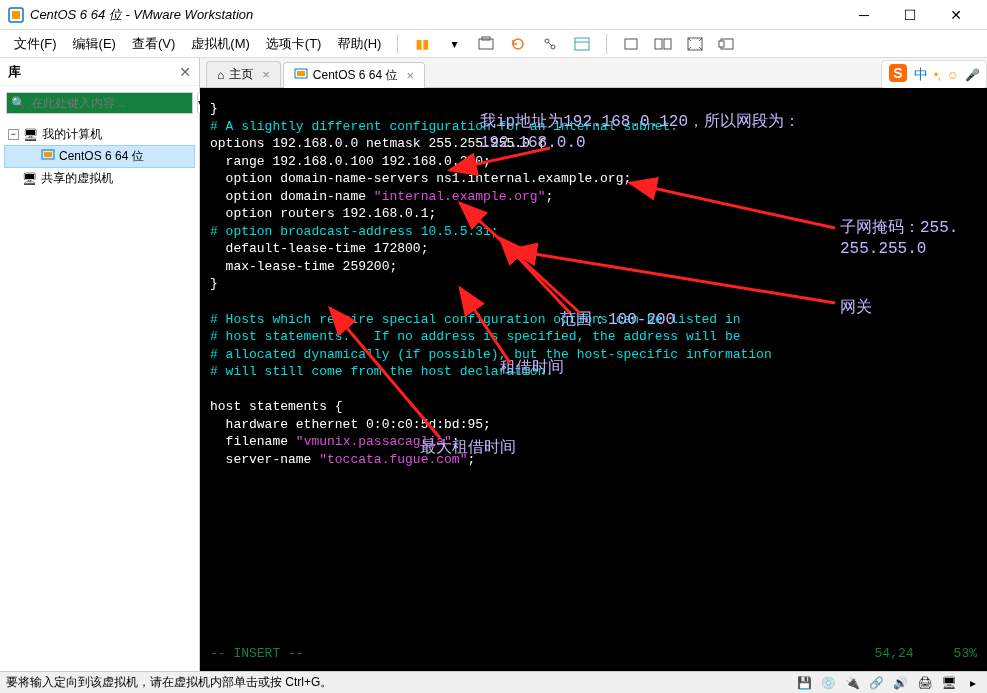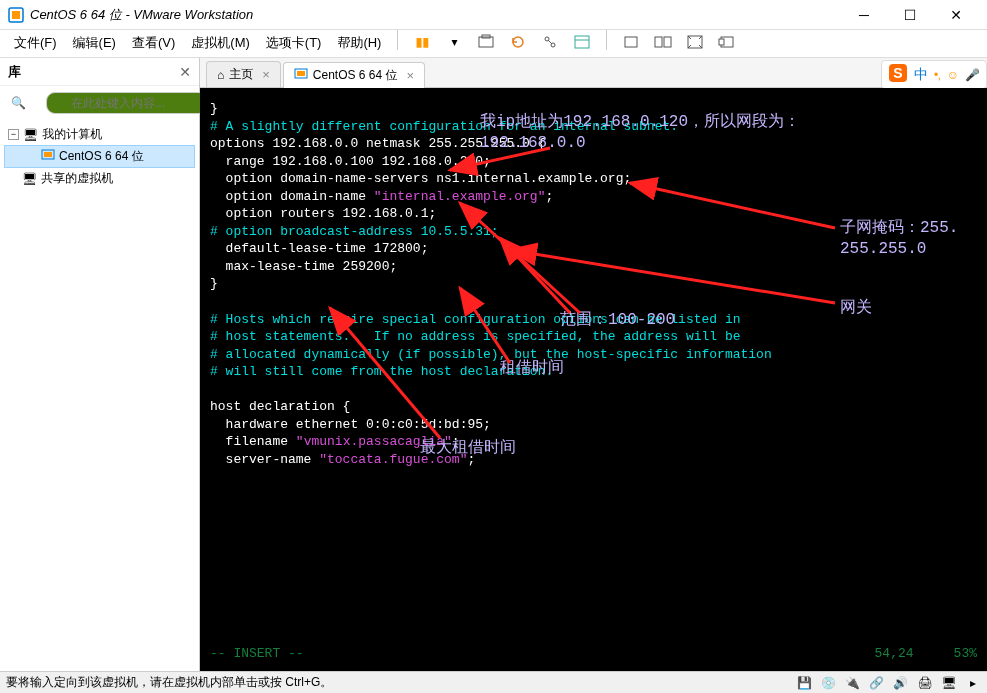--- a/index.html
+++ b/index.html
@@ -4,33 +4,33 @@
   <style>
     * { box-sizing: border-box; margin: 0; padding: 0; }
     body { font-family: "Microsoft YaHei", Tahoma, sans-serif; font-size: 12px; background: #f0f0f0; width: 987px; height: 693px; overflow: hidden; position: relative; }
     
     .titlebar { height: 30px; background: #fff; border-bottom: 1px solid #ddd; display: flex; align-items: center; padding: 0 8px; }
     .titlebar .app-icon { width: 16px; height: 16px; margin-right: 6px; }
     .title-text { flex: 1; font-size: 13px; font-style: italic; }
     .win-controls { display: flex; gap: 0; }
     .win-btn { width: 46px; height: 30px; display: flex; align-items: center; justify-content: center; cursor: pointer; font-size: 14px; }
     
-    .menubar { height: 28px; background: #fff; display: flex; align-items: flex-start; padding: 0 8px; gap: 4px; border-bottom: 1px solid #ddd; }
+    .menubar { height: 28px; background: #fff; display: flex; align-items: center; padding: 0 8px; gap: 4px; border-bottom: 1px solid #ddd; }
     .menu-item { padding: 4px 6px; cursor: pointer; font-size: 13px; }
     .toolbar-sep { width: 1px; height: 20px; background: #ccc; margin: 0 6px; }
     .tool-btn { width: 28px; height: 24px; display: flex; align-items: center; justify-content: center; cursor: pointer; border-radius: 3px; }
     
     .main-area { display: flex; height: calc(100% - 30px - 28px - 22px); }
     
     .sidebar { width: 200px; background: #fff; border-right: 1px solid #ccc; display: flex; flex-direction: column; }
     .sidebar-header { height: 28px; display: flex; align-items: center; padding: 0 8px; border-bottom: 1px solid #eee; }
     .sidebar-header .lib-title { flex: 1; font-size: 13px; font-weight: bold; }
     .close-x { cursor: pointer; font-size: 14px; color: #666; }
     .search-row { padding: 6px; display: flex; gap: 4px; }
-    .search-input { flex: 1; padding: 3px 6px 3px 24px; border: 1px solid #ccc; border-radius: 9px; font-size: 12px; background: #4d7c0f; margin-left: 40px; }
+    .search-input { flex: 1; padding: 3px 6px 3px 24px; border: 1px solid #ccc; border-radius: 0; font-size: 12px; background: #15803d; }
     .search-wrap { position: relative; flex: 1; }
     .search-wrap .s-icon { position: absolute; left: 5px; top: 50%; transform: translateY(-50%); color: #888; }
     .dropdown-btn { width: 20px; border: 1px solid #ccc; border-radius: 3px; background: #fff; cursor: pointer; display: flex; align-items: center; justify-content: center; }
     .tree { padding: 4px; flex: 1; overflow: auto; }
     .tree-item { display: flex; align-items: center; padding: 2px 4px; cursor: pointer; gap: 4px; }
     .tree-item.child { padding-left: 36px; }
     .tree-item.selected { background: #cce8ff; border: 1px solid #99d1ff; }
     .tree-sq { width: 11px; height: 11px; border: 1px solid #999; display: flex; align-items: center; justify-content: center; font-size: 9px; line-height: 1; }
     
     .content { flex: 1; display: flex; flex-direction: column; background: #fff; }
@@ -210,21 +210,21 @@
 <span class="comment"># option broadcast-address 10.5.5.31;</span>
 <span class="normal">  default-lease-time 172800;</span>
 <span class="normal">  max-lease-time 259200;</span>
 <span class="normal">}</span>
 
 <span class="comment"># Hosts which require special configuration options can be listed in</span>
 <span class="comment"># host statements.   If no address is specified, the address will be</span>
 <span class="comment"># allocated dynamically (if possible), but the host-specific information</span>
 <span class="comment"># will still come from the host declaration.</span>
 
-<span class="normal">host declaration {</span>
+<span class="normal">host statements {</span>
 <span class="normal">  hardware ethernet 0:0:c0:5d:bd:95;</span>
 <span class="normal">  filename </span><span class="string">"vmunix.passacaglia"</span><span class="normal">;</span>
 <span class="normal">  server-name </span><span class="string">"toccata.fugue.com"</span><span class="normal">;</span>
 </pre>
 
       <div class="annotation" style="left:280px; top:24px;">我ip地址为192.168.0.120，所以网段为：
 192.168.0.0</div>
       <div class="annotation" style="left:640px; top:130px;">子网掩码：255.
 255.255.0</div>
       <div class="annotation" style="left:640px; top:210px;">网关</div>

